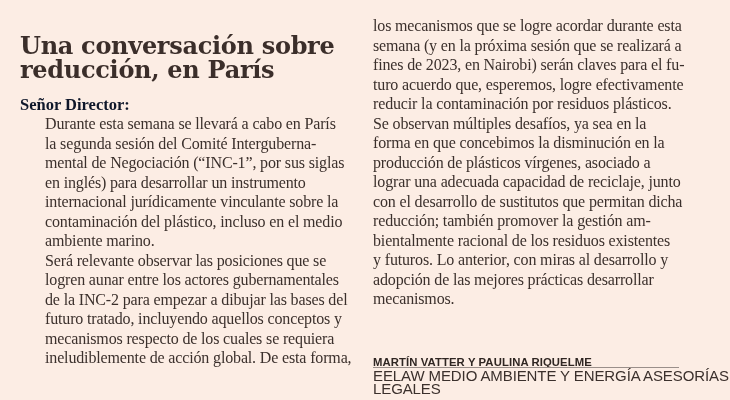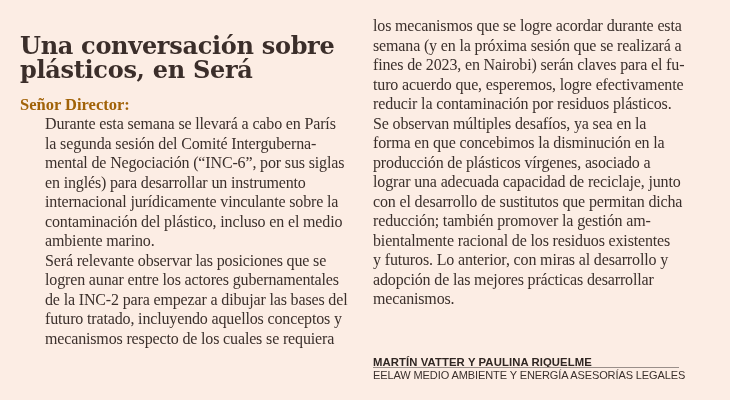--- a/index.html
+++ b/index.html
@@ -30,21 +30,21 @@
     }
     .salutation {
       position: absolute;
       left: 20px;
       top: 95px;
       margin: 0;
       font-family: "Liberation Serif", serif;
       font-weight: bold;
       font-size: 16.5px;
       line-height: 19.5px;
-      color: #a16207;
+      color: #0f172a;
     }
     .body-lines {
       position: absolute;
       margin: 0;
       padding: 0;
       list-style: none;
       font-family: "Liberation Serif", serif;
       font-size: 16px;
       line-height: 19.5px;
       color: #3b302c;
@@ -72,57 +72,58 @@
     }
     .sig-name {
       font-weight: bold;
       font-size: 11.3px;
       line-height: 13px;
       color: #2f2622;
       letter-spacing: 0.1px;
       margin-top: 22px;
     }
     .sig-affil {
-      font-size: 11px;
+      font-size: 15px;
       line-height: 13px;
       color: #3b302c;
       letter-spacing: -0.1px;
     }
     .rule {
       position: absolute;
       left: 373px;
       top: 367px;
       width: 306px;
       height: 0;
       border-top: 1px solid #9a8f8a;
     }
   </style>
 </head>
 <body>
 
 <h1 class="title">
   <span>Una conversación sobre</span><br>
-  <span>plásticos, en Será</span>
+  <span>reducción, en París</span>
 </h1>
 
 <p class="salutation">Señor Director:</p>
 
 <ul class="body-lines left-lines">
   <li>Durante esta semana se llevará a cabo en París</li>
   <li>la segunda sesión del Comité Interguberna-</li>
-  <li>mental de Negociación (“INC-6”, por sus siglas</li>
+  <li>mental de Negociación (“INC-1”, por sus siglas</li>
   <li>en inglés) para desarrollar un instrumento</li>
   <li>internacional jurídicamente vinculante sobre la</li>
   <li>contaminación del plástico, incluso en el medio</li>
   <li>ambiente marino.</li>
   <li>Será relevante observar las posiciones que se</li>
   <li>logren aunar entre los actores gubernamentales</li>
   <li>de la INC-2 para empezar a dibujar las bases del</li>
   <li>futuro tratado, incluyendo aquellos conceptos y</li>
   <li>mecanismos respecto de los cuales se requiera</li>
+  <li>ineludiblemente de acción global. De esta forma,</li>
 </ul>
 
 <ul class="body-lines right-lines">
   <li>los mecanismos que se logre acordar durante esta</li>
   <li>semana (y en la próxima sesión que se realizará a</li>
   <li>fines de 2023, en Nairobi) serán claves para el fu-</li>
   <li>turo acuerdo que, esperemos, logre efectivamente</li>
   <li>reducir la contaminación por residuos plásticos.</li>
   <li>Se observan múltiples desafíos, ya sea en la</li>
   <li>forma en que concebimos la disminución en la</li>

